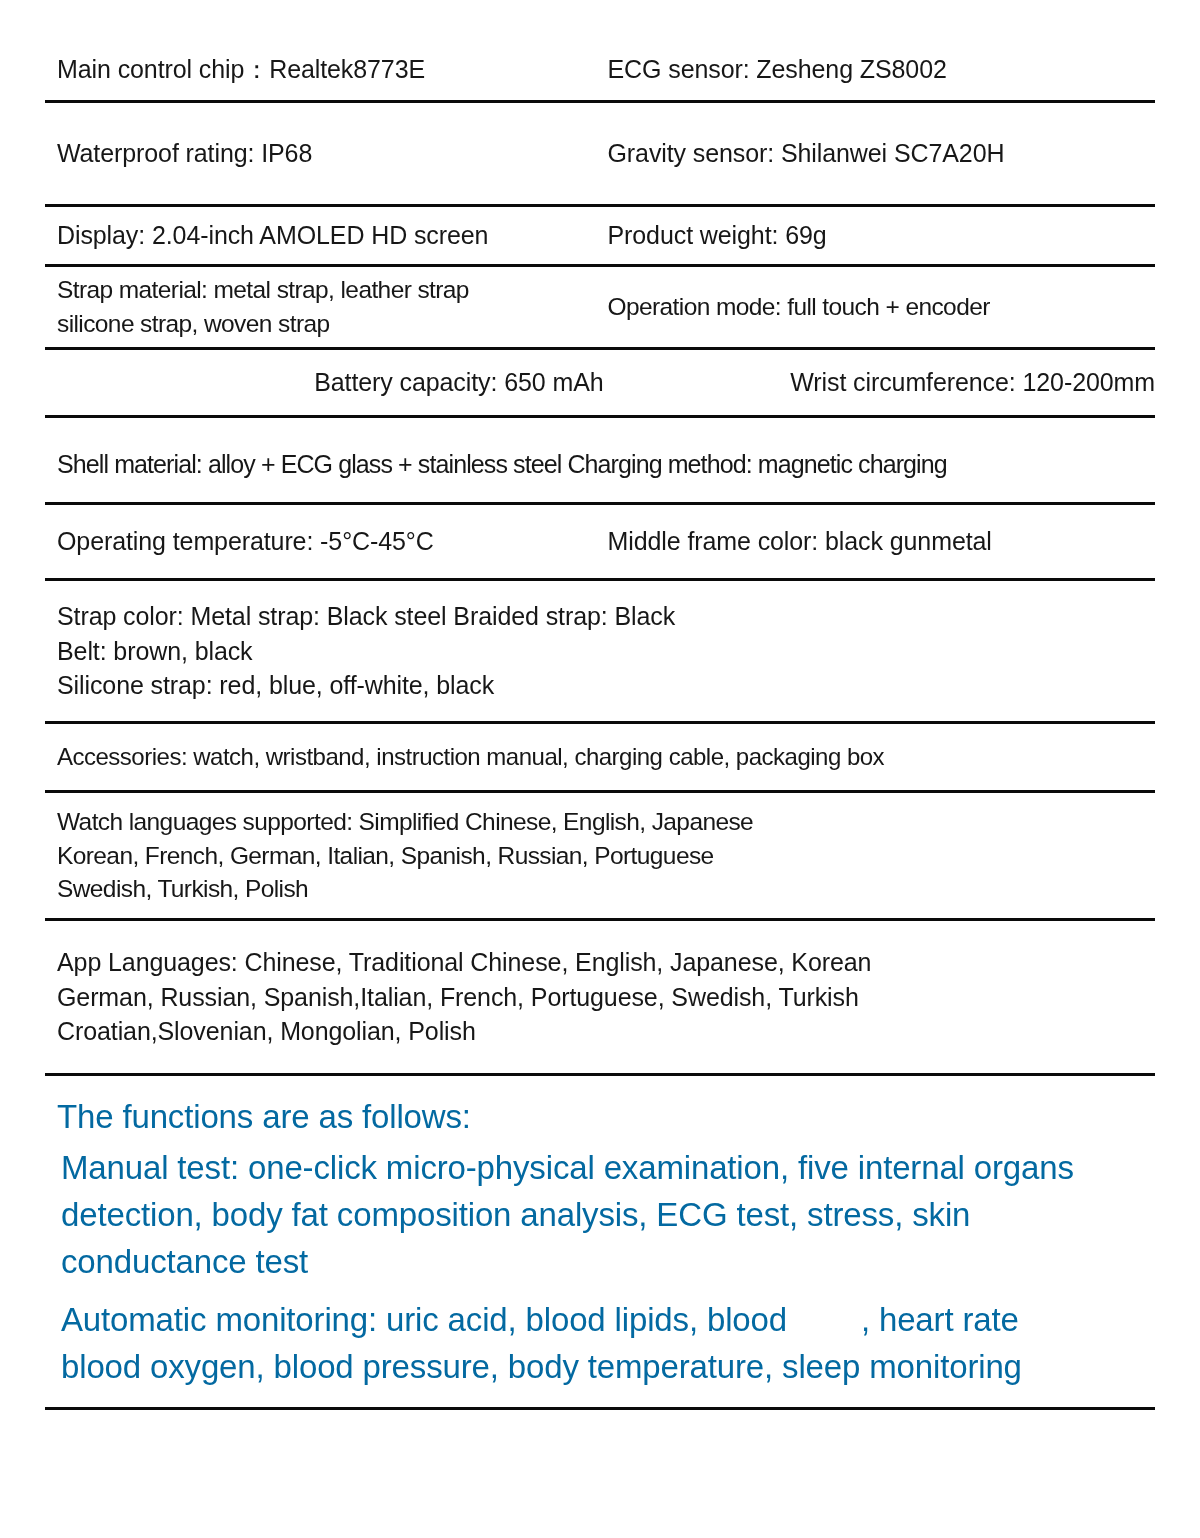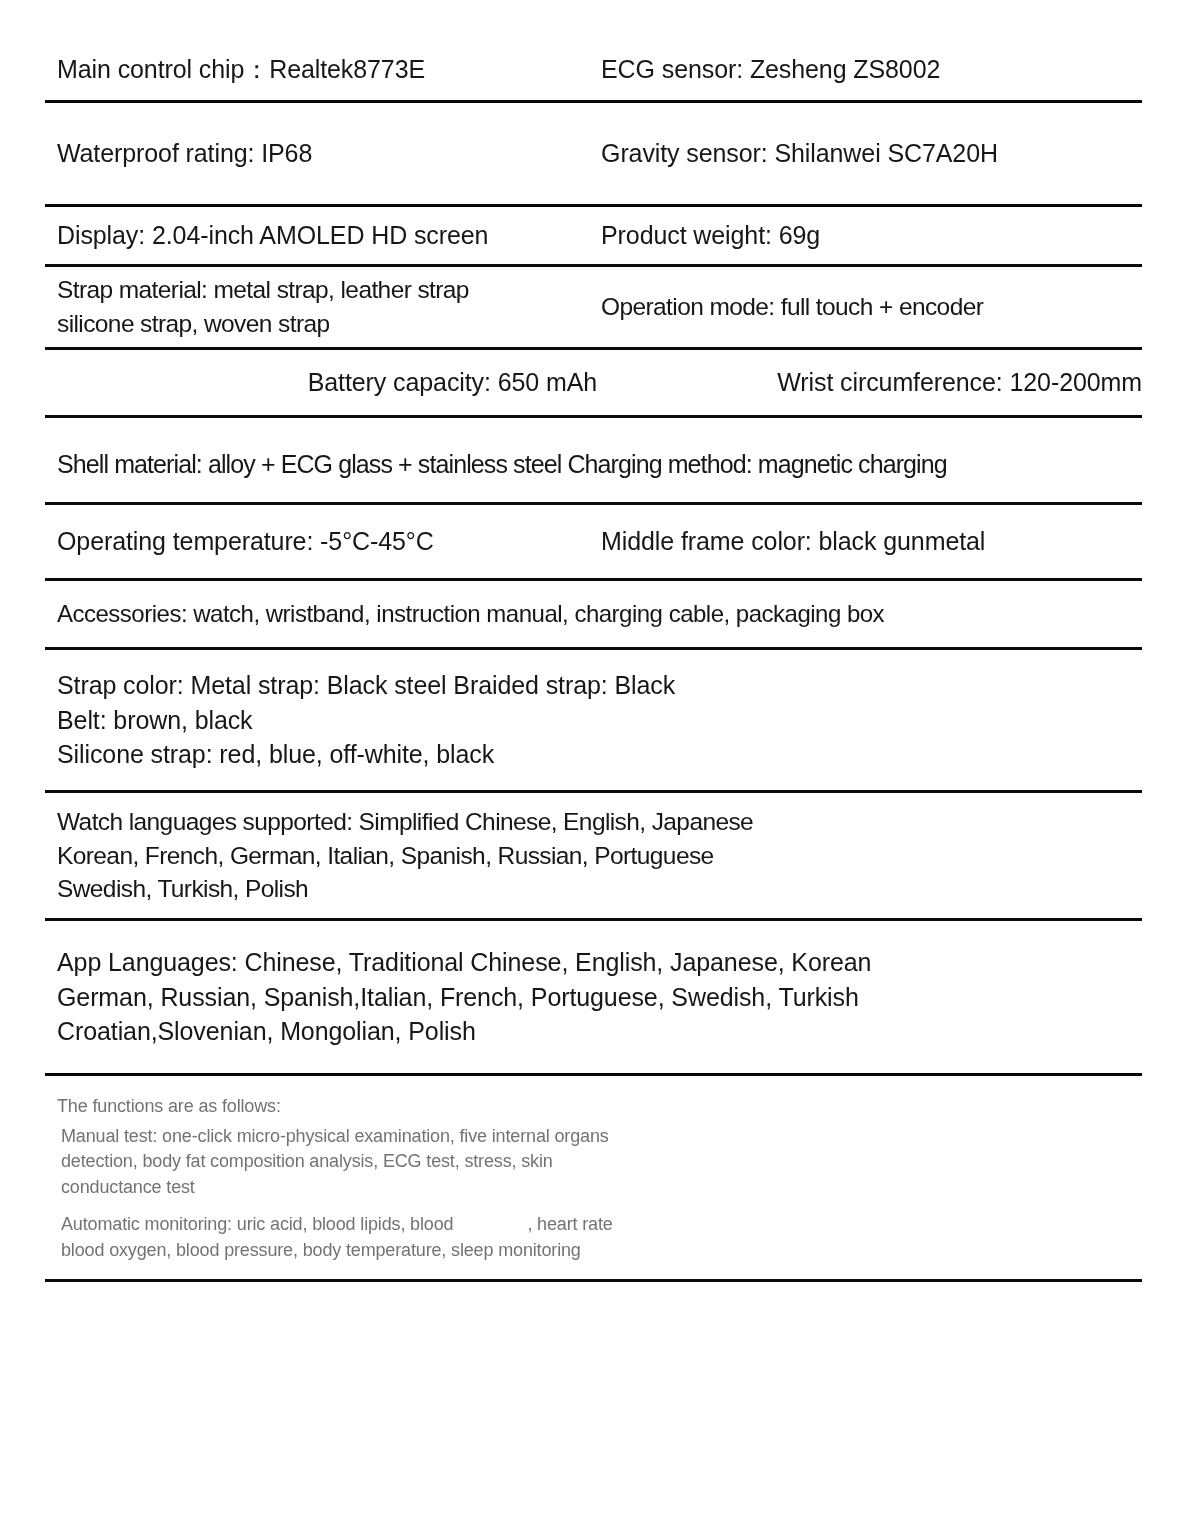--- a/index.html
+++ b/index.html
@@ -14,21 +14,21 @@
     color: #1a1a1a;
     overflow: hidden;
   }
 
   .sheet {
     position: relative;
     width: 1200px;
     height: 1538px;
     background: #ffffff;
     box-sizing: border-box;
-    padding: 0 58px 0 45px;
+    padding: 0 45px 0 45px;
   }
 
   
   .row {
     position: relative;
     border-bottom: 3px solid #0a0a0a;
     box-sizing: border-box;
     display: flex;
     align-items: center;
   }
@@ -69,25 +69,25 @@
     letter-spacing: -0.9px;
     white-space: nowrap;
   }
 
   
   .functions {
     padding: 18px 12px 16px 12px;
     border-bottom: 3px solid #0a0a0a;
   }
   .fn-para {
-    font-size: 18px;
+    font-size: 33px;
     line-height: 1.42;
     white-space: pre-line;
     letter-spacing: -0.15px;
-    color: #737373;
+    color: #0369a1;
   }
   .fn-para + .fn-para { margin-top: 12px; }
   .fn-indent { padding-left: 4px; }
   .gap-word {
     display: inline-block;
     width: 74px;
   }
 
   .bottom-space { height: 42px; }
 </style>
@@ -124,28 +124,28 @@
 
   <div class="row h-r6">
     <div class="cell col-full wide-row-text">Shell material: alloy + ECG glass + stainless steel Charging method: magnetic charging</div>
   </div>
 
   <div class="row h-r7">
     <div class="cell col-left">Operating temperature: -5°C-45°C</div>
     <div class="cell col-right">Middle frame color: black gunmetal</div>
   </div>
 
-  <div class="row h-r8">
-    <div class="cell col-full narrow">Accessories: watch, wristband, instruction manual, charging cable, packaging box</div>
-  </div>
-
   <div class="row h-r9">
     <div class="cell col-full">Strap color: Metal strap: Black steel Braided strap: Black
 Belt: brown, black
 Silicone strap: red, blue, off-white, black</div>
+  </div>
+
+  <div class="row h-r8">
+    <div class="cell col-full narrow">Accessories: watch, wristband, instruction manual, charging cable, packaging box</div>
   </div>
 
   <div class="row h-r10">
     <div class="cell col-full tight">Watch languages supported: Simplified Chinese, English, Japanese
 Korean, French, German, Italian, Spanish, Russian, Portuguese
 Swedish, Turkish, Polish</div>
   </div>
 
   <div class="row h-r11">
     <div class="cell col-full">App Languages: Chinese, Traditional Chinese, English, Japanese, Korean

